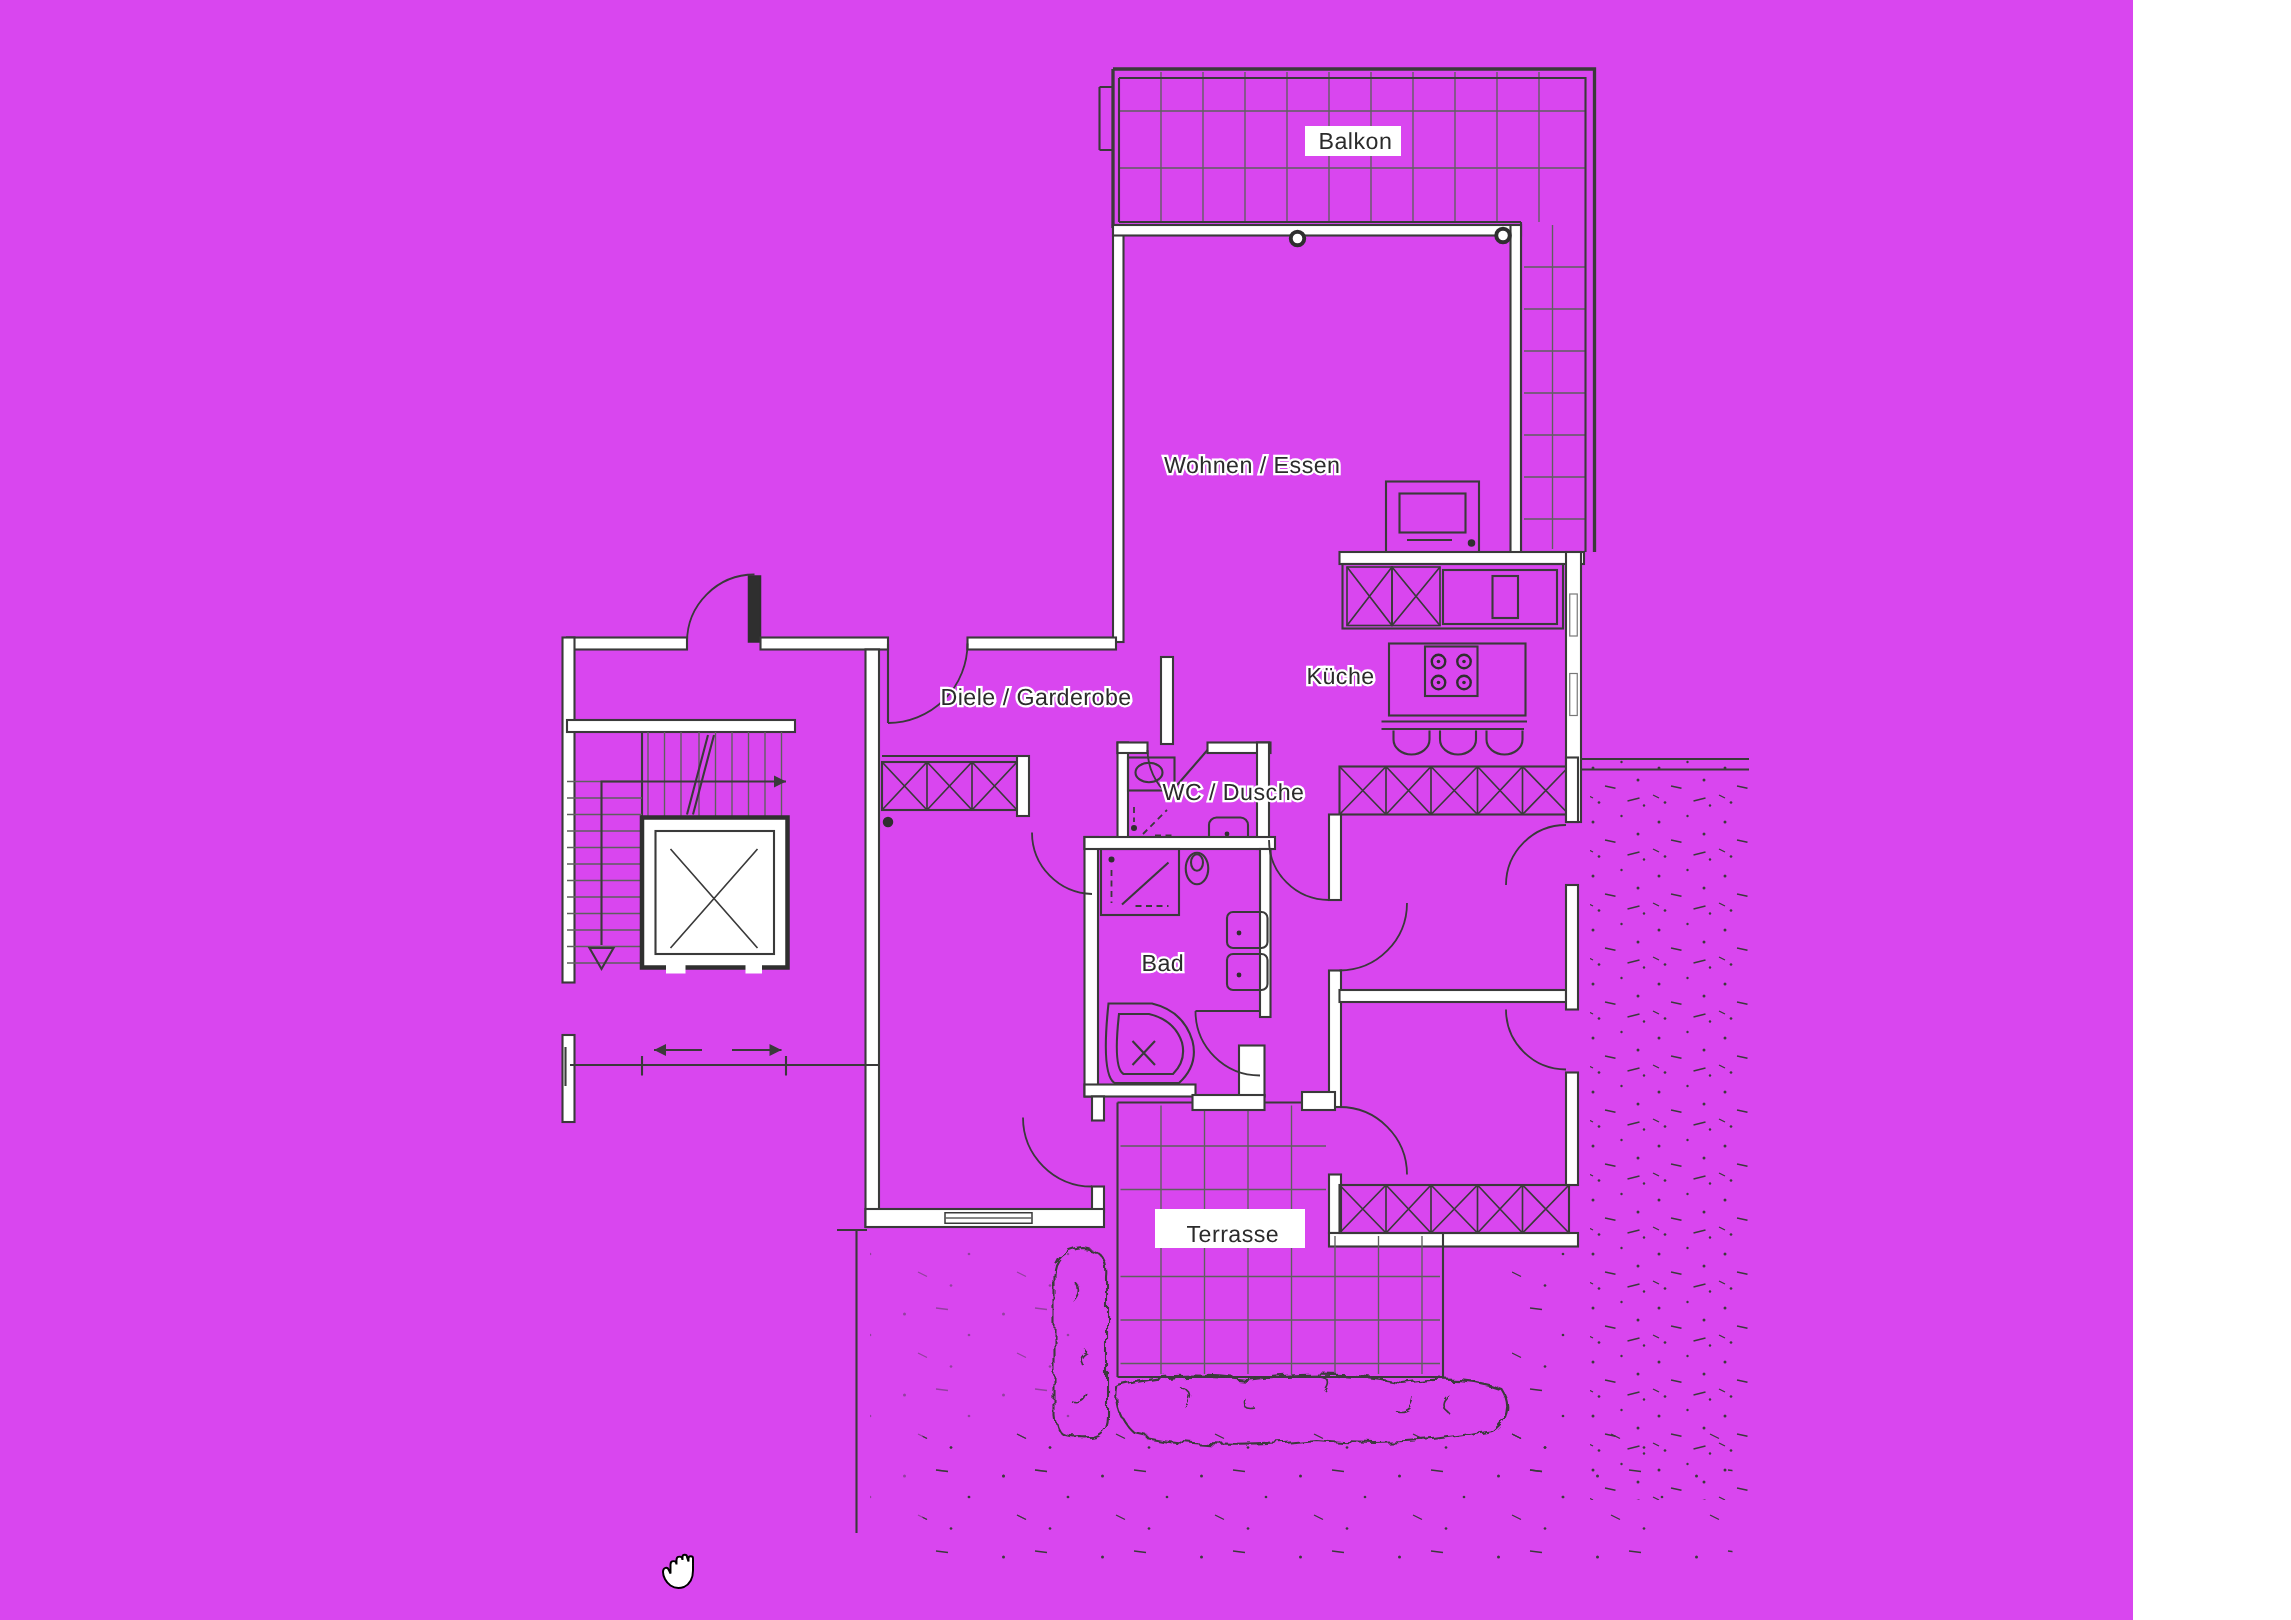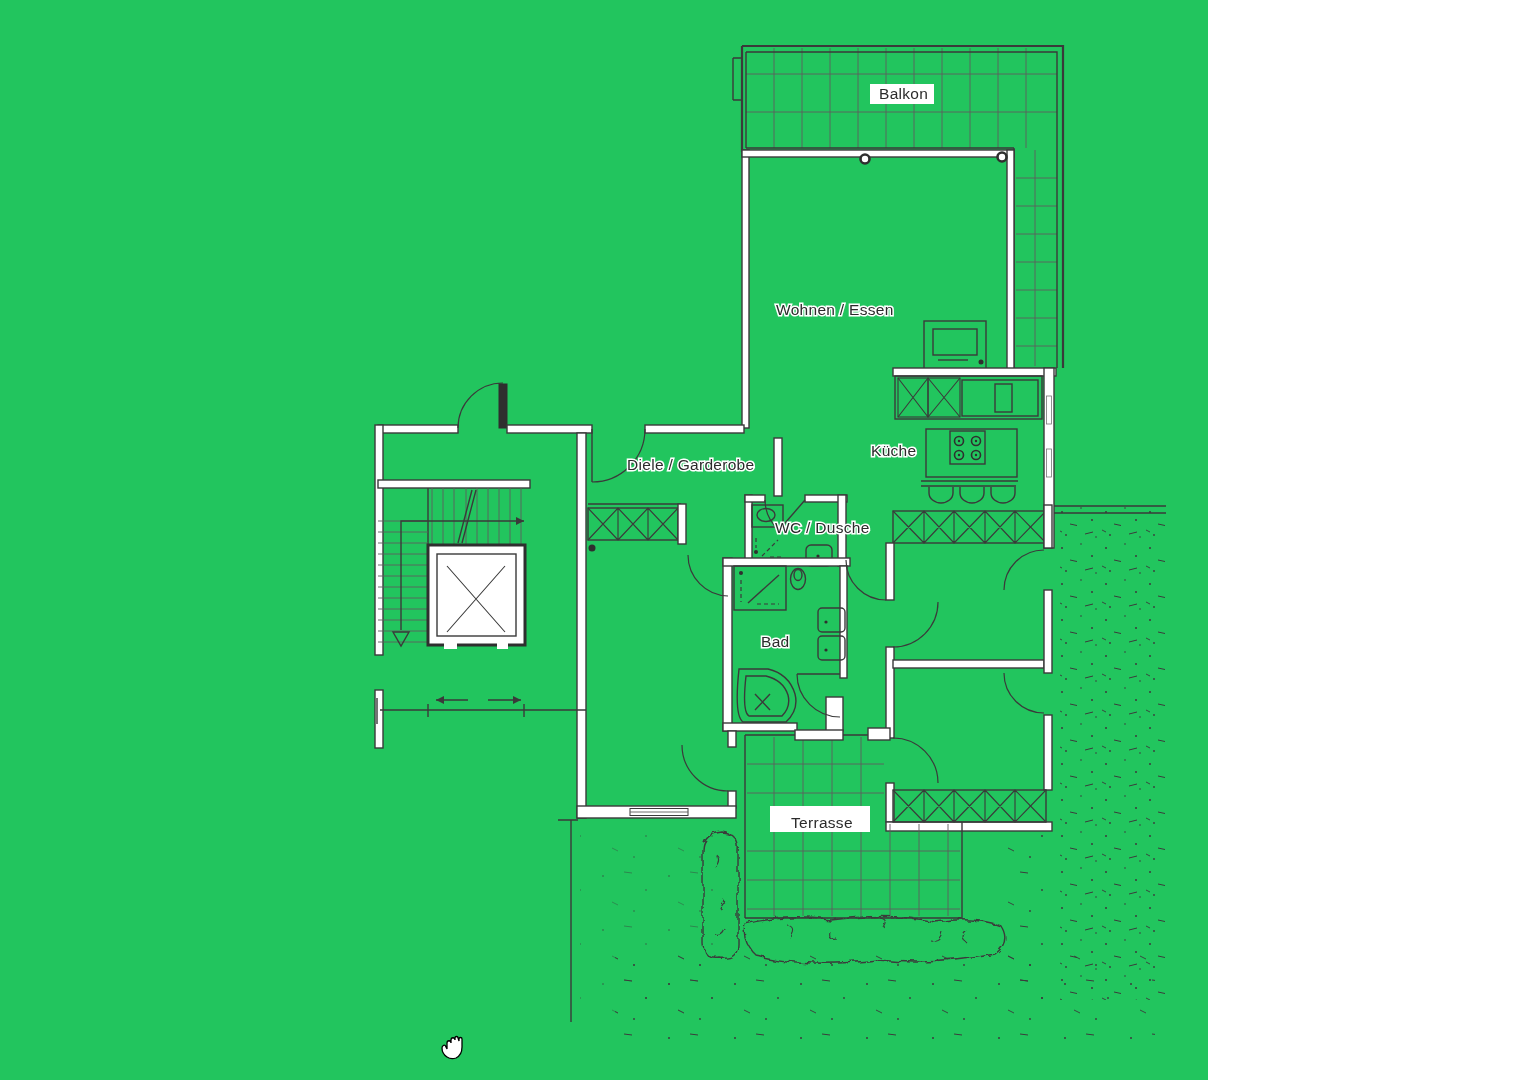--- a/index.html
+++ b/index.html
@@ -1,16 +1,16 @@
 <!DOCTYPE html>
 <html><head>
 <meta charset="utf-8">
 <style>
   html,body{margin:0;padding:0;background:#ffffff;width:1527px;height:1080px;overflow:hidden;}
-  #stage{position:relative;width:1208px;height:1080px;background:#22c55e;font-family:"Liberation Sans",sans-serif;text-decoration:underline;}
+  #stage{position:relative;width:1422px;height:1080px;background:#d946ef;font-family:"Liberation Sans",sans-serif;text-decoration:underline;}
   svg{position:absolute;left:0;top:0;}
   
   .w{fill:#ffffff;stroke:#3a3a3a;stroke-width:1.4;}
   .wd{fill:#2f2f2f;stroke:#2f2f2f;stroke-width:1;}
   .ln{fill:none;stroke:#3a3a3a;stroke-width:1.4;}
   .ln2{fill:none;stroke:#3a3a3a;stroke-width:2.2;}
   .tl{fill:none;stroke:#5f5f5f;stroke-width:0.9;}
   .fxn{fill:none;stroke:#3a3a3a;stroke-width:1.4;}
   .xl{fill:none;stroke:#3a3a3a;stroke-width:1.1;}
   .arc{fill:none;stroke:#3a3a3a;stroke-width:1.2;}

